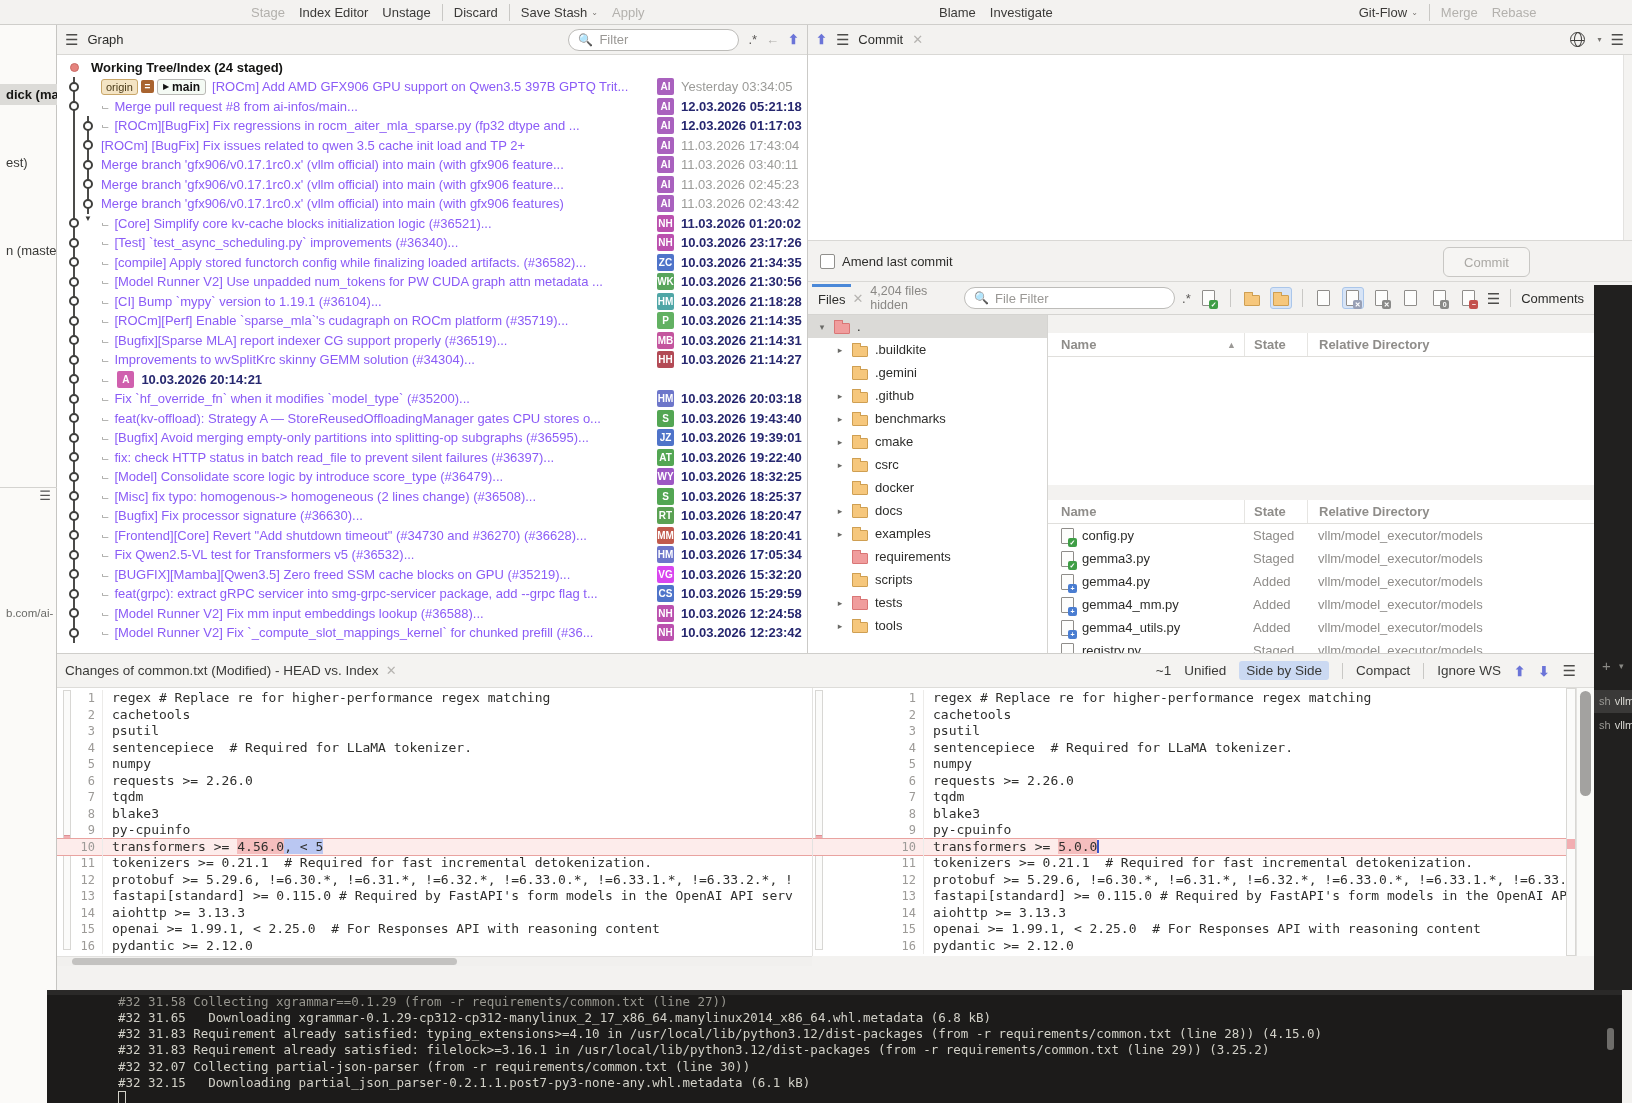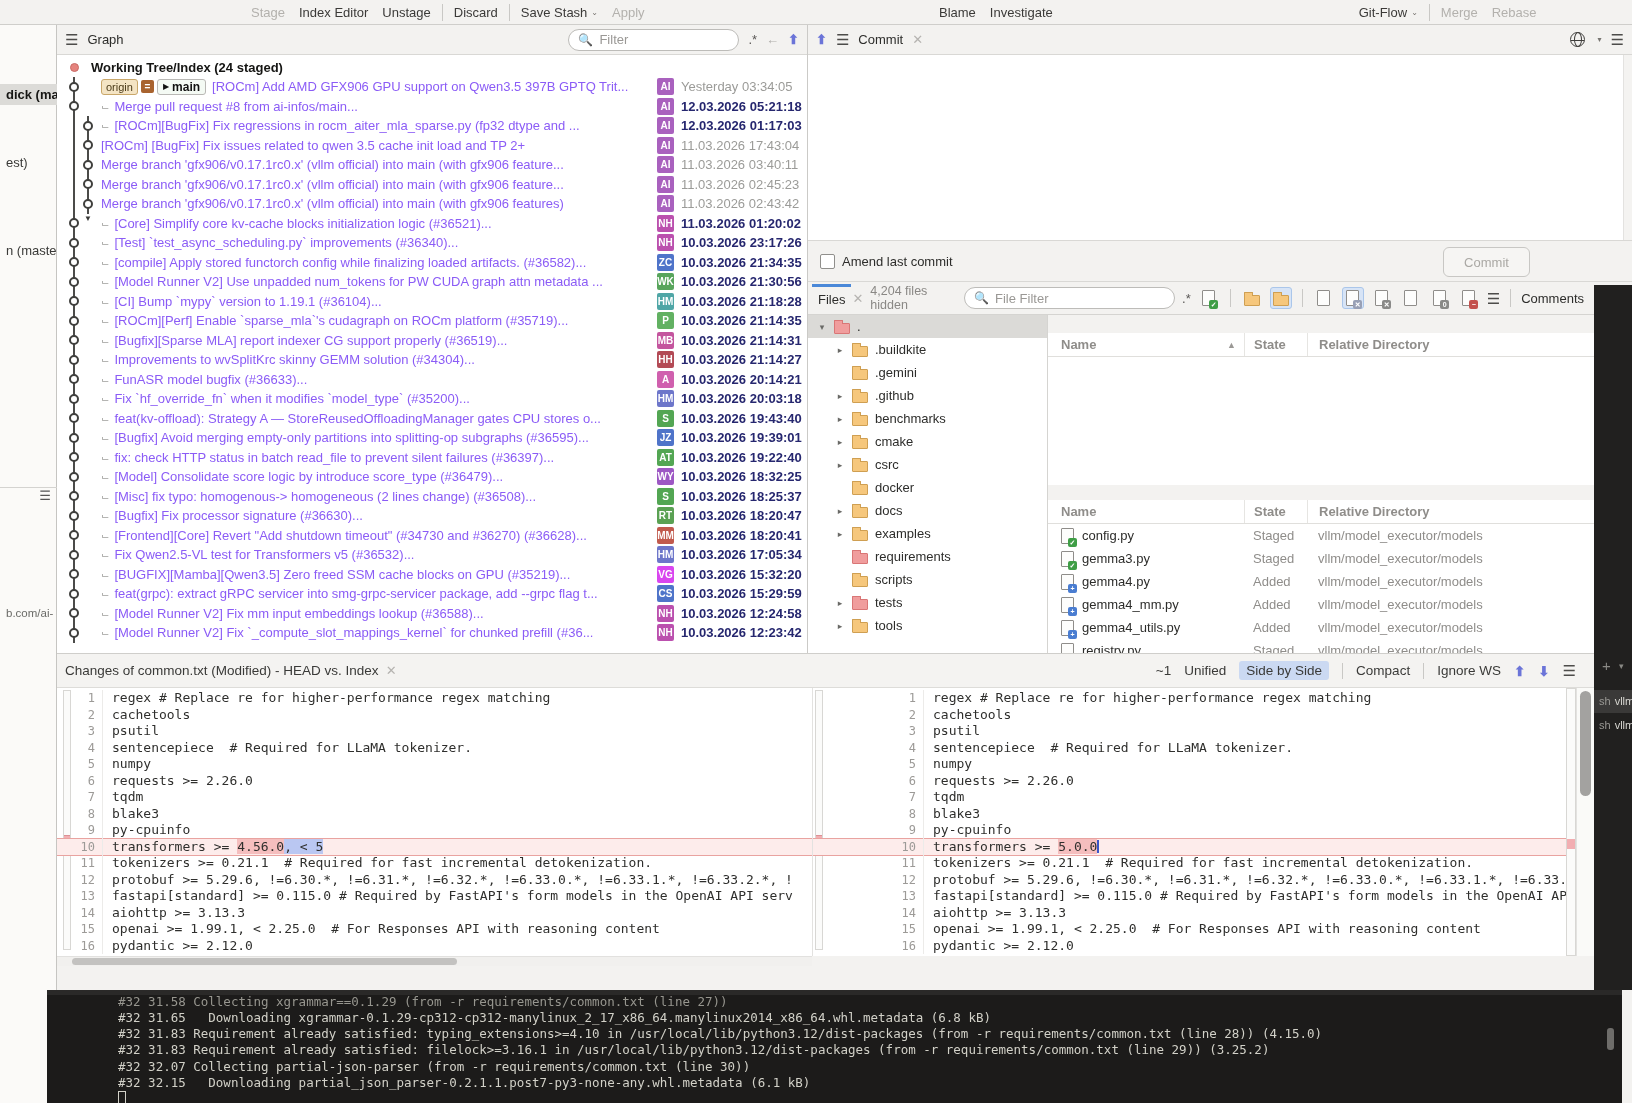--- a/index.html
+++ b/index.html
@@ -372,21 +372,20 @@
         <span class="c-msg">Improvements to wvSplitKrc skinny GEMM solution (#34304)...</span>
         <span class="who" style="background: rgb(179, 74, 85);">HH</span>
         <span class="c-date">10.03.2026 21:14:27</span>
       </div>
       <div class="c-row">
         <span class="g-cell">
           <span class="g-line"></span>
           <span class="node n0"></span>
         </span>
         <span class="hook">⌙</span>
-        <span class="c-msg">FunASR model bugfix (#36633)...</span>
         <span class="who" style="background: rgb(208, 96, 174);">A</span>
         <span class="c-date">10.03.2026 20:14:21</span>
       </div>
       <div class="c-row">
         <span class="g-cell">
           <span class="g-line"></span>
           <span class="node n0"></span>
         </span>
         <span class="hook">⌙</span>
         <span class="c-msg">Fix `hf_override_fn` when it modifies `model_type` (#35200)...</span>

